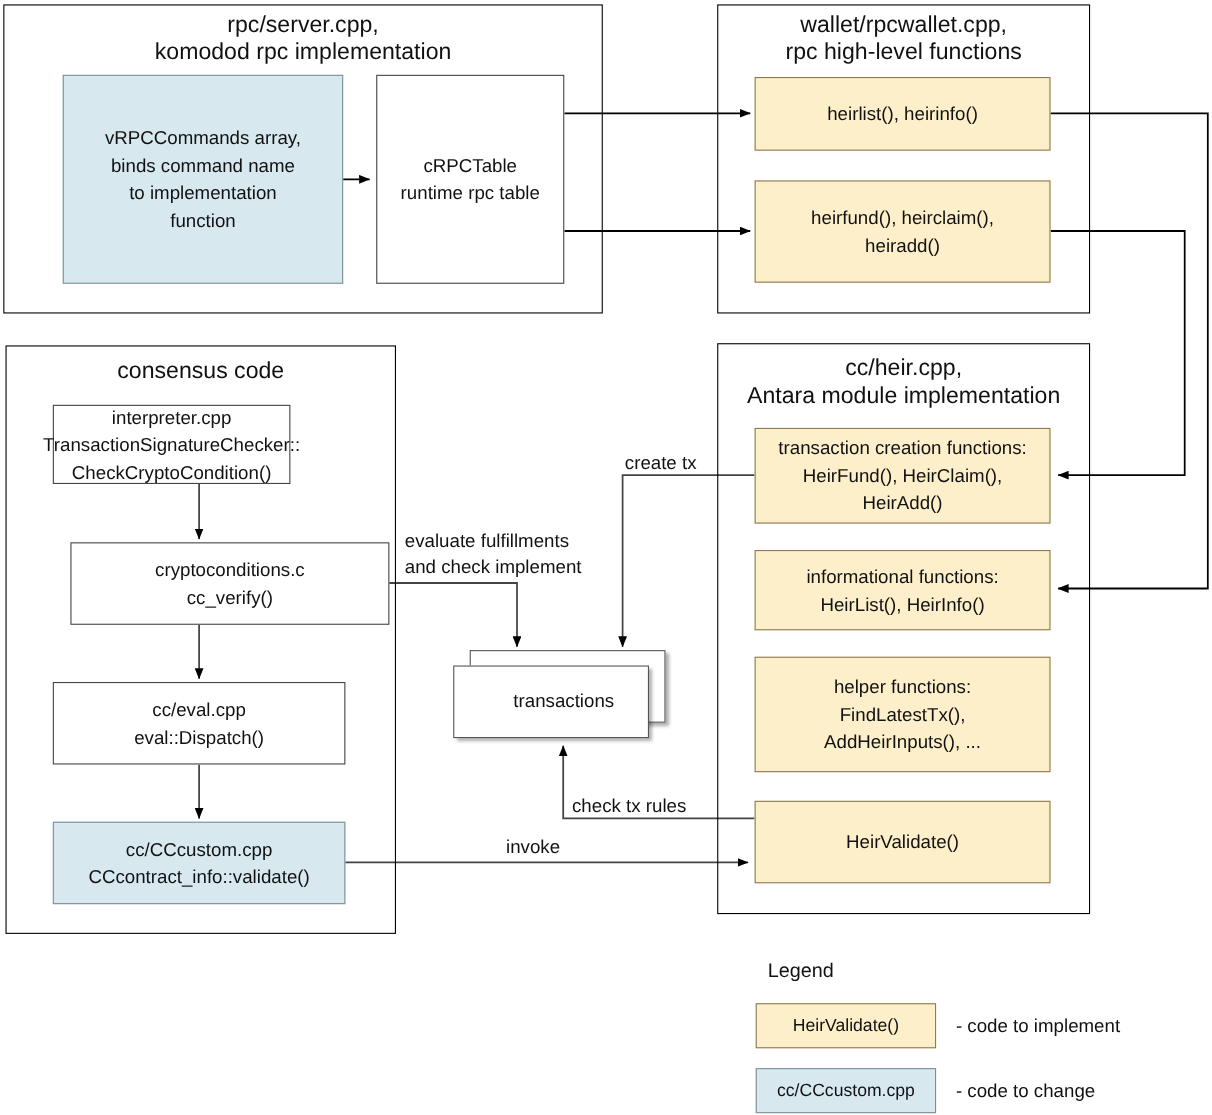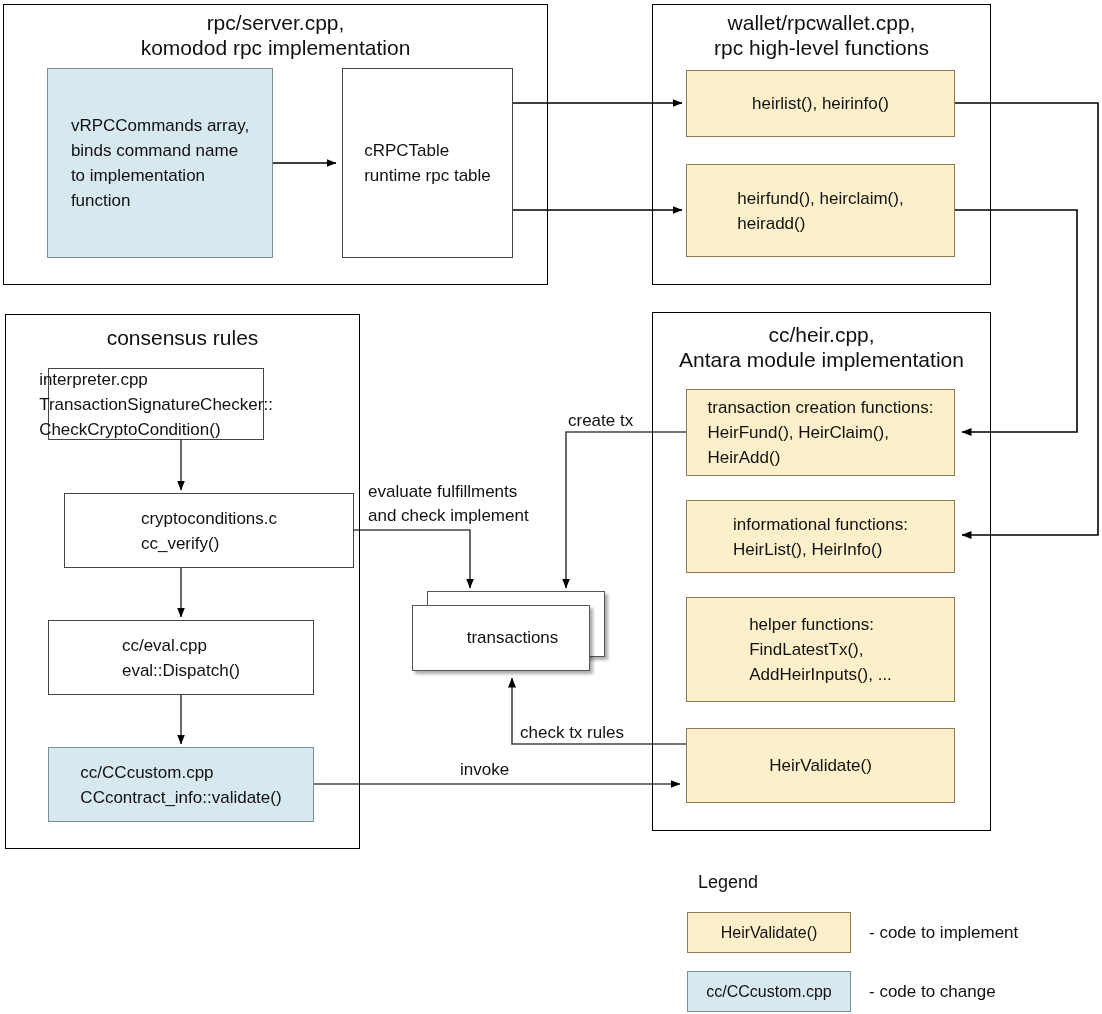--- a/index.html
+++ b/index.html
@@ -31,20 +31,21 @@
     line-height: 25px;
     color: #111111;
     white-space: pre-line;
   }
   .node {
     position: absolute;
     box-sizing: border-box;
     display: flex;
     align-items: center;
     justify-content: center;
+    text-align: center;
     font-size: 17px;
     line-height: 25px;
     white-space: pre-line;
     color: #111111;
   }
   .node-plain {
     border: 1px solid #444444;
     background: #ffffff;
   }
   .node-yellow {
@@ -130,39 +131,39 @@
 
     <path d="M686,744 L512,744 L512,678" stroke="#444444" stroke-width="1.6" fill="none" marker-end="url(#arrow)"></path>
 
     <path d="M313,784 L680,784" stroke="#444444" stroke-width="1.6" fill="none" marker-end="url(#arrow)"></path>
   </svg>
 
   <div class="panel" style="left:3px; top:4px; width:545px; height:281px;"></div>
   <div class="panel-title" style="left:3px; top:10px; width:545px;">rpc/server.cpp,
 komodod rpc implementation</div>
 
-  <div class="node node-blue" style="left:47px; top:68px; width:226px; height:190px;">vRPCCommands array,
+  <div class="node node-blue" style="left:57px; top:68px; width:255px; height:190px;">vRPCCommands array,
 binds command name
 to implementation
 function</div>
 
   <div class="node node-plain" style="left:342px; top:68px; width:171px; height:190px;">cRPCTable
 runtime rpc table</div>
 
   <div class="panel" style="left:652px; top:4px; width:339px; height:281px;"></div>
   <div class="panel-title" style="left:652px; top:10px; width:339px;">wallet/rpcwallet.cpp,
 rpc high-level functions</div>
 
   <div class="node node-yellow" style="left:686px; top:70px; width:269px; height:67px;">heirlist(), heirinfo()</div>
 
   <div class="node node-yellow" style="left:686px; top:164px; width:269px; height:93px;">heirfund(), heirclaim(),
 heiradd()</div>
 
   <div class="panel" style="left:5px; top:314px; width:355px; height:535px;"></div>
-  <div class="panel-title" style="left:5px; top:325px; width:355px;">consensus rules</div>
+  <div class="panel-title" style="left:5px; top:325px; width:355px;">consensus code</div>
 
   <div class="node node-plain" style="left:48px; top:368px; width:216px; height:72px;">interpreter.cpp
 TransactionSignatureChecker::
 CheckCryptoCondition()</div>
 
   <div class="node node-plain" style="left:64px; top:493px; width:290px; height:75px;">cryptoconditions.c
 cc_verify()</div>
 
   <div class="node node-plain" style="left:48px; top:620px; width:266px; height:75px;">cc/eval.cpp
 eval::Dispatch()</div>

